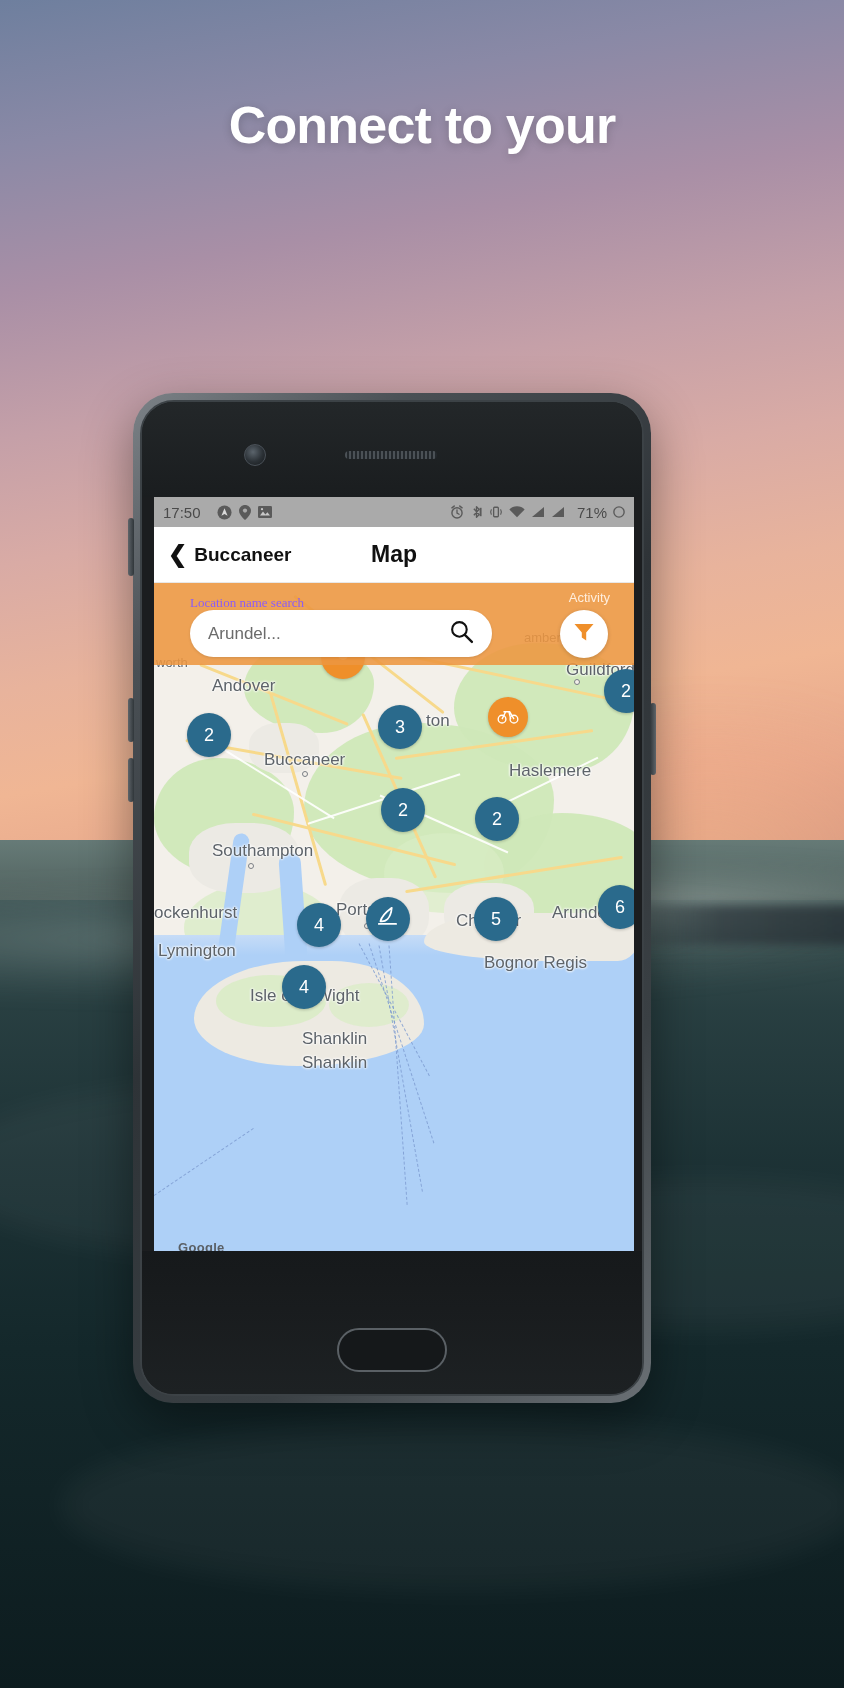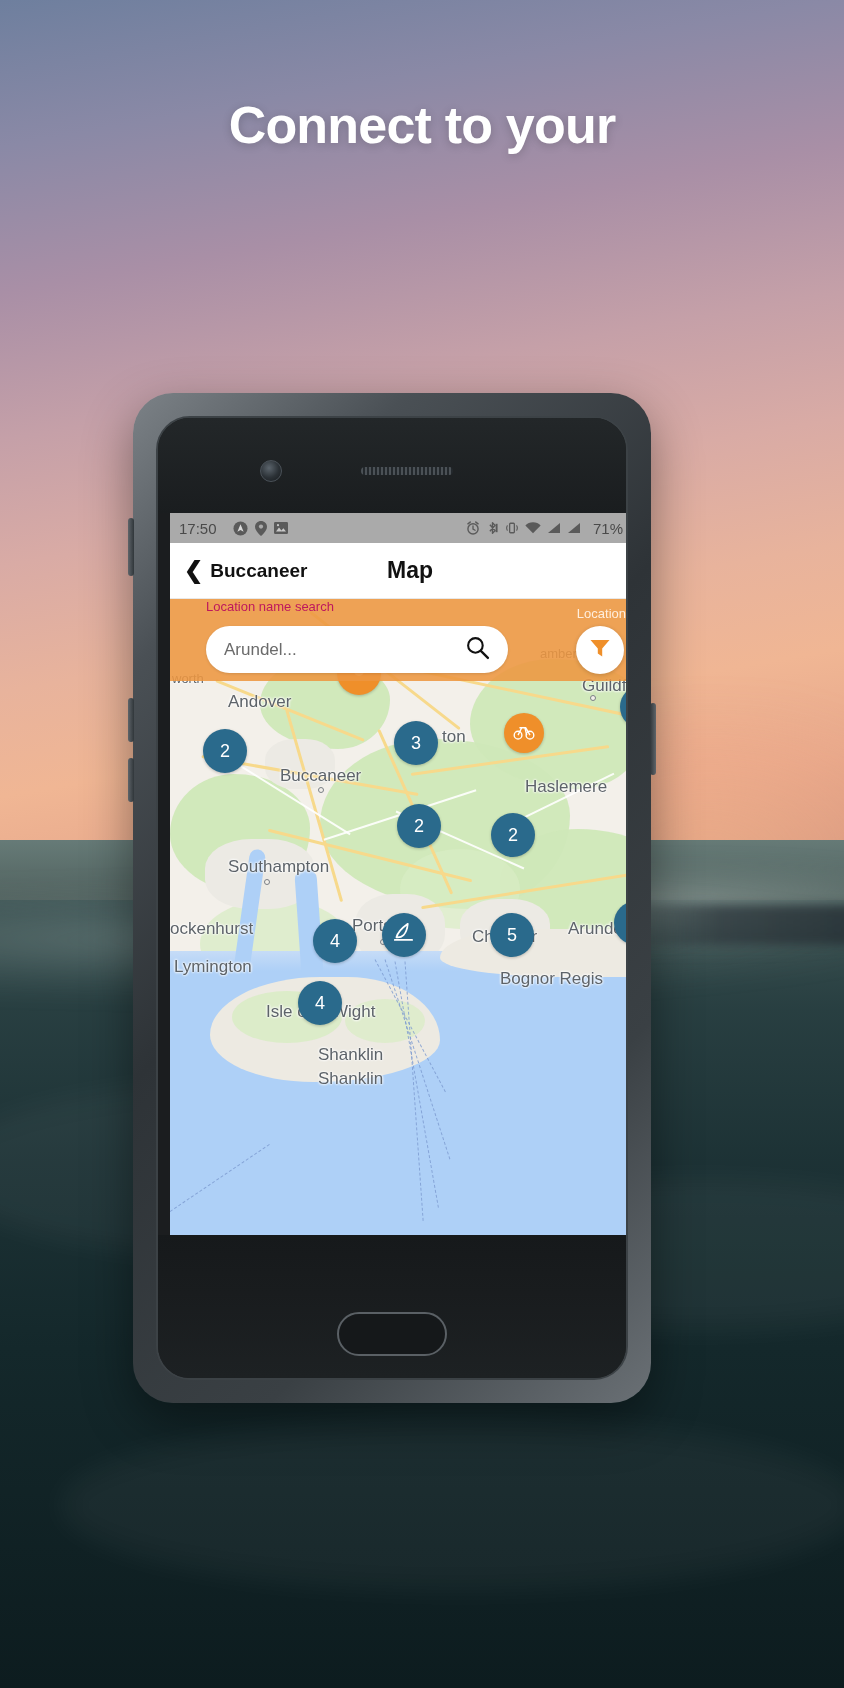--- a/index.html
+++ b/index.html
@@ -65,21 +65,21 @@
   }
   .headline span { display:block; }
 
   
   .phone {
     position:absolute; left:133px; top:393px;
     width:518px; height:1010px;
     border-radius: 40px;
     background: linear-gradient(135deg, #7c8287 0%, #4a5055 18%, #2e3337 45%, #3a4044 75%, #6a7075 100%);
     box-shadow: 0 18px 50px rgba(0,0,0,.42);
-    padding: 23px;
+    padding: 7px;
   }
   .phone-inner {
     width:100%; height:100%;
     border-radius: 34px;
     background: #1b1d1f;
     overflow:hidden;
     position:relative;
     border: 2px solid #3c4246;
   }
   .btn-side {
@@ -202,22 +202,22 @@
     box-shadow:0 1px 3px rgba(0,0,0,.22); cursor:pointer;
   }
 
   
   .search-overlay {
     position:absolute; left:0; top:0; width:100%; height:82px;
     background: rgba(237,150,64,.88);
     z-index:5;
   }
   .search-label {
-    position:absolute; left:36px; top:0;
-    color:#be185d; font-size:13px;
+    position:absolute; left:36px; top:12px;
+    color:#8b5cf6; font-size:13px;font-family:Liberation Serif, serif;
   }
   .activity-label {
     position:absolute; right:24px; top:7px;
     color:#ffeedd; font-size:13px;
   }
   .searchbox {
     position:absolute; left:36px; top:27px; width:302px; height:47px;
     background:#ffffff; border-radius:24px;
     display:flex; align-items:center; padding:0 18px;
     box-shadow: 0 1px 3px rgba(0,0,0,.12);
@@ -452,21 +452,21 @@
                     <circle cx="12" cy="12" r="6" fill="#fff" opacity=".55"></circle>
                   </svg></span>
               </div>
             </div>
         </div>
 
         <div class="google-wm">Google</div>
 
         <div class="search-overlay">
           <div class="search-label">Location name search</div>
-          <div class="activity-label">Location</div>
+          <div class="activity-label">Activity</div>
           <div class="searchbox">
             <span class="search-ph">Arundel...</span>
             <span>
               <svg width="25" height="25" viewBox="0 0 24 24">
                   <circle cx="10" cy="10" r="7" fill="none" stroke="#111" stroke-width="2"></circle>
                   <path d="M15.2 15.2 L22 22" stroke="#111" stroke-width="2.2" stroke-linecap="round"></path>
                 </svg>
             </span>
           </div>
           <div class="filter-btn">

